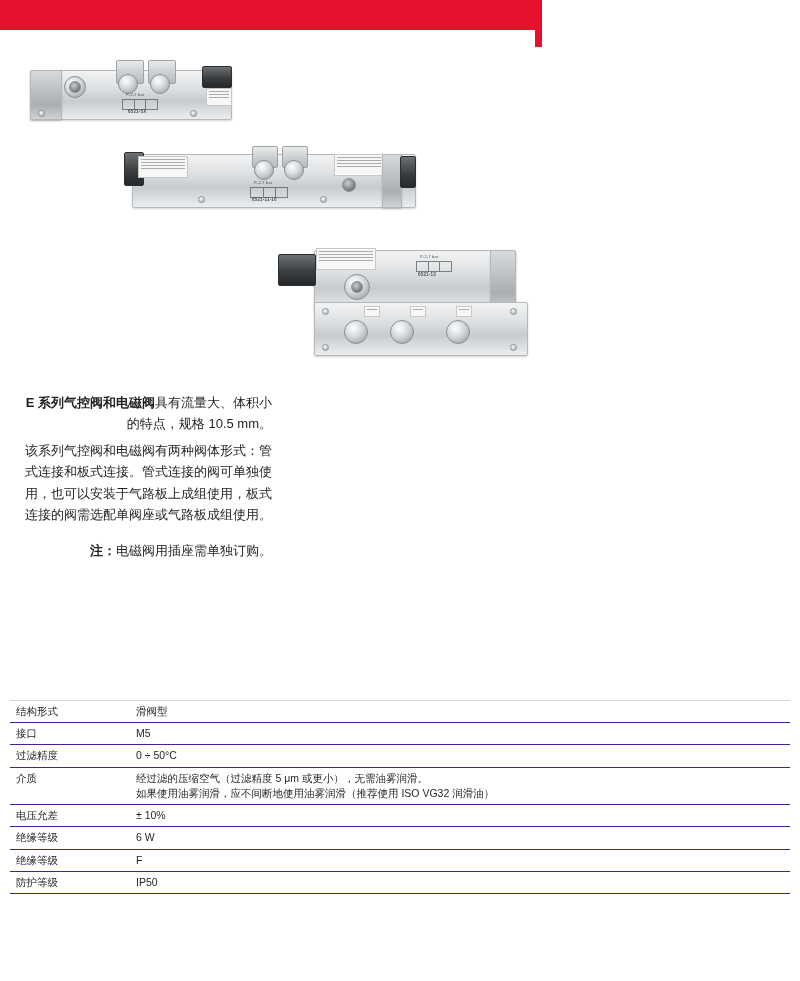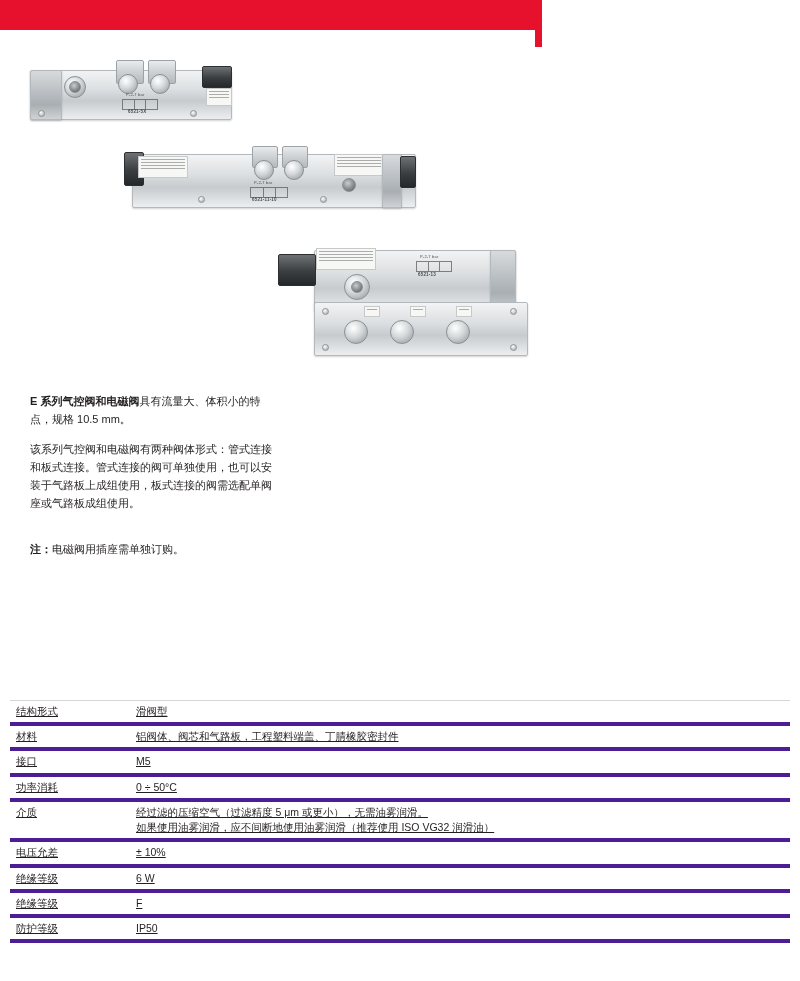--- a/index.html
+++ b/index.html
@@ -114,25 +114,26 @@
     top: 0; bottom: 0;
     width: 1px;
     background: #5a5e60;
   }
   .diagram::before { left: 33%; }
   .diagram::after  { left: 66%; }
 
   
   .copy {
     position: absolute;
-    left: 30px;
+    left: 22px;
     width: 250px;
-    font-size: 11px;
+    font-size: 13px;
     line-height: 1.65;
     color: #231f20;
+    text-align: right;
   }
 
   
   .table-wrap {
     position: absolute;
     left: 10px;
     top: 700px;
     width: 780px;
   }
   .table-title {
@@ -142,25 +143,24 @@
     font-weight: bold;
     color: #1a3f70;
     padding: 5px 8px 5px 10px;
   }
   table.specs {
     width: 100%;
     border-collapse: collapse;
     font-size: 10.5px;
   }
   table.specs td {
-    border-bottom: 4px solid #4c1d95;
+    border-bottom: 1px solid #4c1d95;
     padding: 3px 4px;
     vertical-align: top;
     line-height: 1.45;
-    text-decoration: underline;
   }
   table.specs td.k {
     width: 108px;
     padding-left: 6px;
     color: #231f20;
   }
   table.specs td.v {
     padding-left: 8px;
     color: #231f20;
   }
@@ -273,29 +273,25 @@
 </div>
 
 <div class="table-wrap">
   <table class="specs">
     <tbody>
       <tr>
         <td class="k">结构形式</td>
         <td class="v">滑阀型</td>
       </tr>
       <tr>
-        <td class="k">材料</td>
-        <td class="v">铝阀体、阀芯和气路板，工程塑料端盖、丁腈橡胶密封件</td>
-      </tr>
-      <tr>
         <td class="k">接口</td>
         <td class="v">M5</td>
       </tr>
       <tr>
-        <td class="k">功率消耗</td>
+        <td class="k">过滤精度</td>
         <td class="v">0 ÷ 50°C</td>
       </tr>
       <tr>
         <td class="k">介质</td>
         <td class="v">
           <span class="v-line2">经过滤的压缩空气（过滤精度 5 μm 或更小），无需油雾润滑。</span>
           <span class="v-line2">如果使用油雾润滑，应不间断地使用油雾润滑（推荐使用 ISO VG32 润滑油）</span>
         </td>
       </tr>
       <tr>

